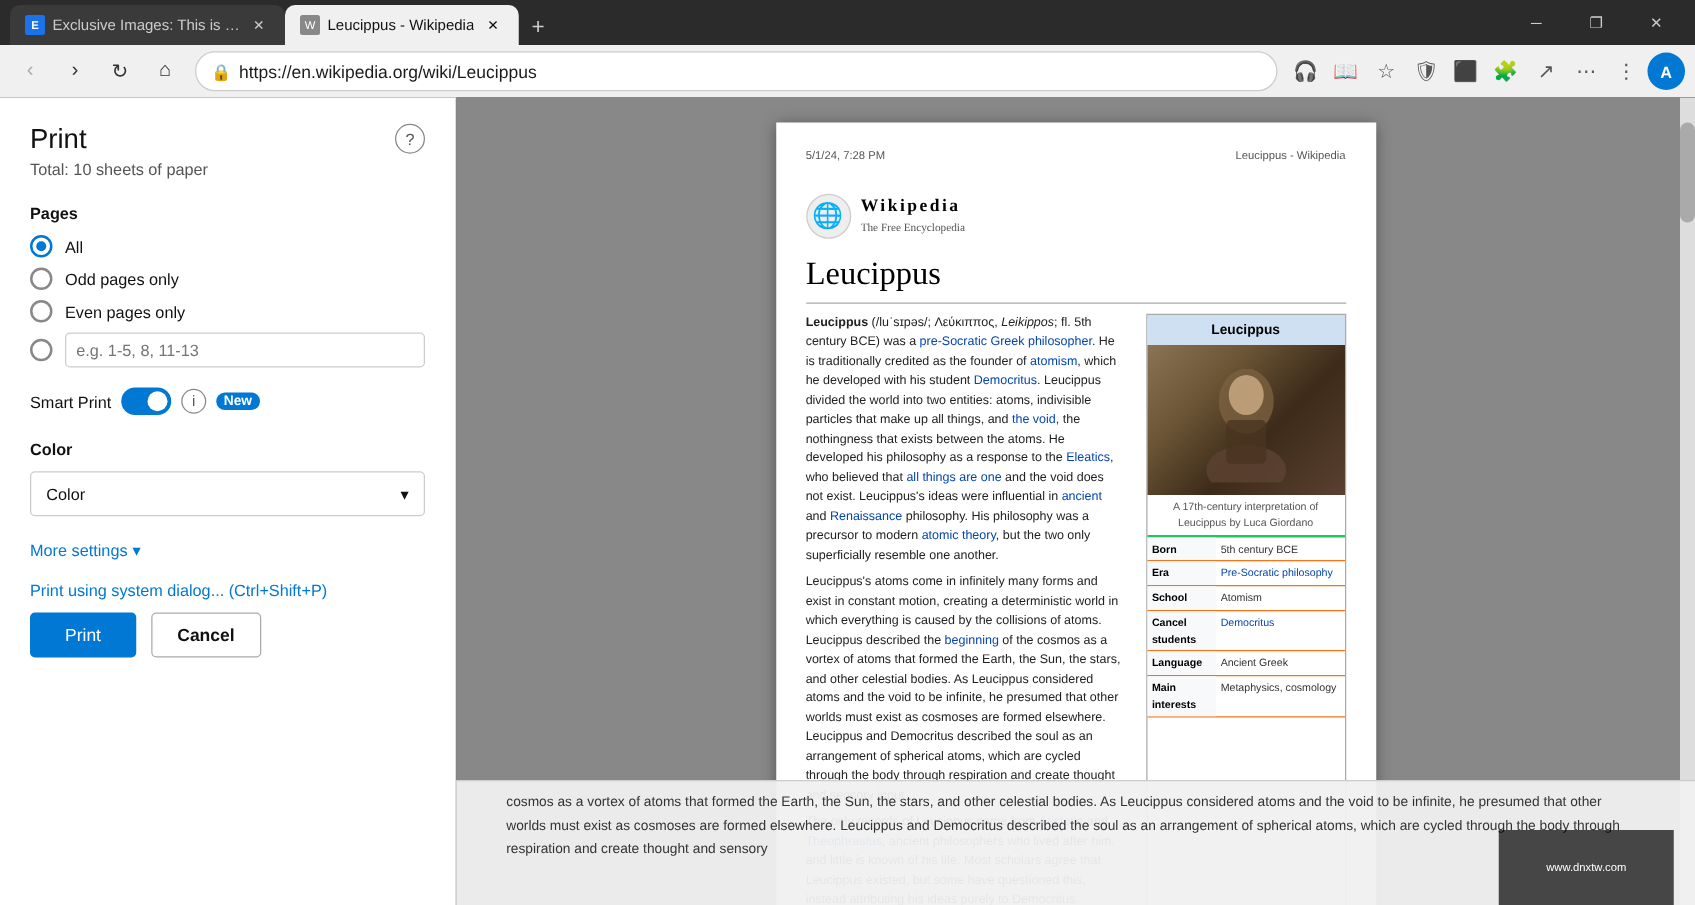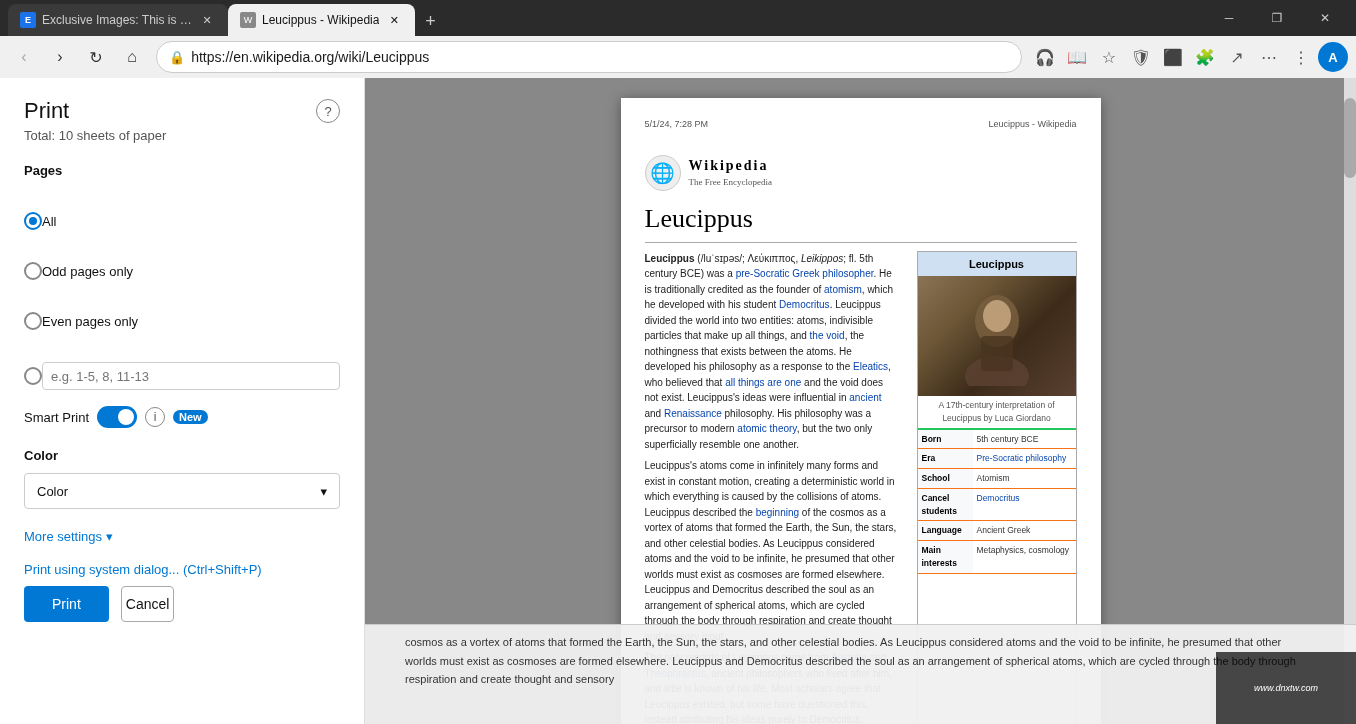--- a/index.html
+++ b/index.html
@@ -223,23 +223,22 @@
 
     .radio-group {
       display: flex;
       flex-direction: column;
       gap: 8px;
       margin-bottom: 16px;
     }
     .radio-item {
       display: flex;
       align-items: center;
-      gap: 0;
-      cursor: pointer;
-      margin-top: 24px;
+      gap: 10px;
+      cursor: pointer;
     }
     .radio-input {
       width: 18px;
       height: 18px;
       border-radius: 50%;
       border: 2px solid #888;
       display: flex;
       align-items: center;
       justify-content: center;
       flex-shrink: 0;
@@ -370,24 +369,25 @@
       height: 36px;
       font-size: 14px;
       cursor: pointer;
       font-weight: 500;
     }
     .btn-cancel {
       background: white;
       color: #111;
       border: 1px solid #aaa;
       border-radius: 4px;
-      padding: 0 4px;
+      padding: 0 20px;
       height: 36px;
       font-size: 14px;
       cursor: pointer;
+      font-weight: bold;
     }
 
     
     .preview-area {
       flex: 1;
       background: #888;
       overflow: hidden;
       position: relative;
     }
     .preview-page {
@@ -547,31 +547,30 @@
       color: #333;
       line-height: 1.7;
       overflow: hidden;
       border-top: 1px solid #ccc;
     }
 
     
     .watermark {
       position: absolute;
       bottom: 0;
-      right: 0;
+      right: 17px;
       width: 140px;
-      height: 72px;
+      height: 60px;
       background: rgba(0,0,0,0.7);
       display: flex;
       align-items: center;
       justify-content: center;
       color: #fff;
       font-size: 9px;
       z-index: 100;
-      font-style: italic;
     }
   </style>
 </head>
 <body>
 
 <div class="titlebar">
   <div class="titlebar-tabs">
 
     <div class="tab">
       <div class="tab-favicon" style="background:#1a73e8; display:flex; align-items:center; justify-content:center; color:white; font-size:9px; font-weight:bold;">E</div>

